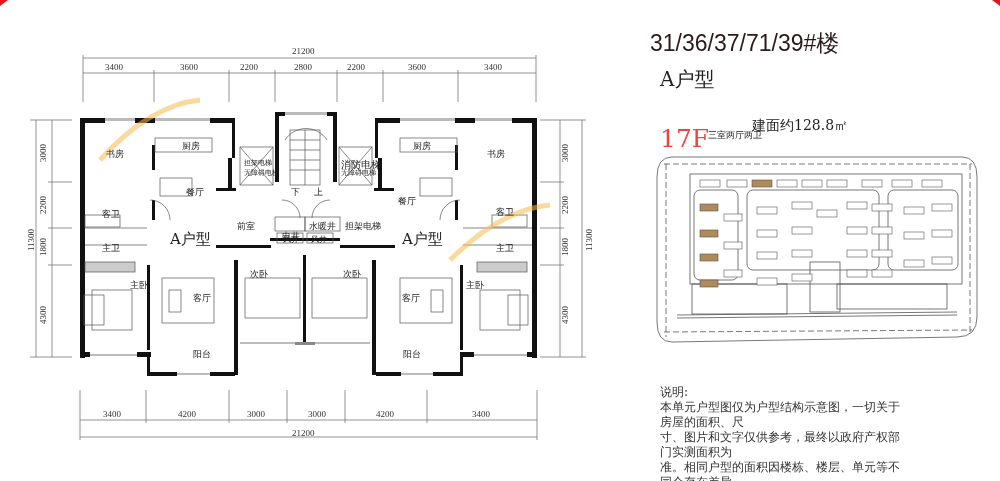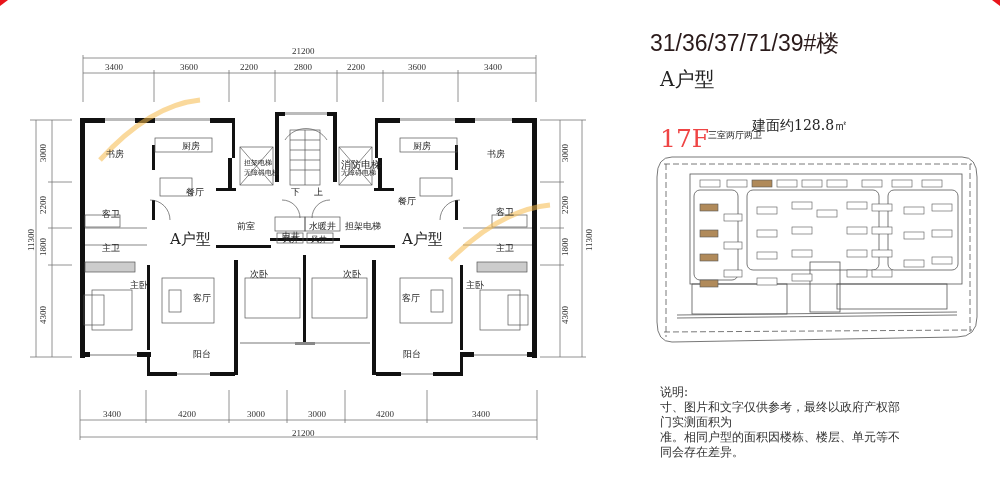--- a/index.html
+++ b/index.html
@@ -318,20 +318,21 @@
     <rect x="252" y="80" width="20" height="7"></rect>
     <rect x="280" y="78" width="20" height="7"></rect>
     <rect x="252" y="108" width="20" height="7"></rect>
     <rect x="280" y="105" width="20" height="7"></rect>
   </g>
 </svg>
 </div>
 
 <div class="notes">
   <p>说明:</p>
+  <p>本单元户型图仅为户型结构示意图，一切关于房屋的面积、尺</p>
   <p>寸、图片和文字仅供参考，最终以政府产权部门实测面积为</p>
   <p>准。相同户型的面积因楼栋、楼层、单元等不同会存在差异。</p>
 </div>
 
 <svg class="corner" style="left:0;top:0;" width="12" height="12">
     <path d="M0 0 L8 0 L0 6 Z" fill="#e8141b"></path>
   </svg>
 <svg class="corner" style="right:0;top:0;" width="12" height="12">
     <path d="M12 0 L4 0 L12 6 Z" fill="#e8141b"></path>
   </svg>

